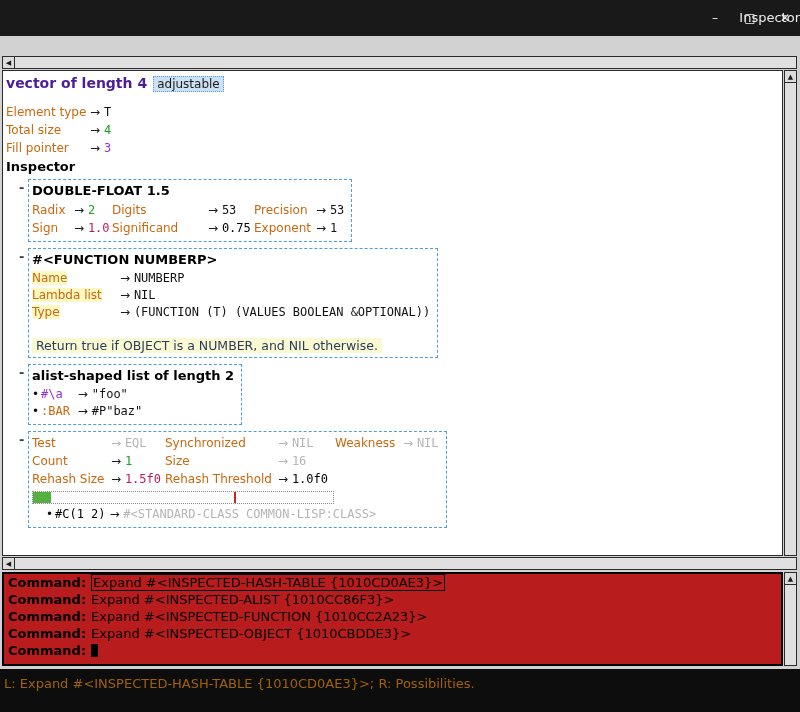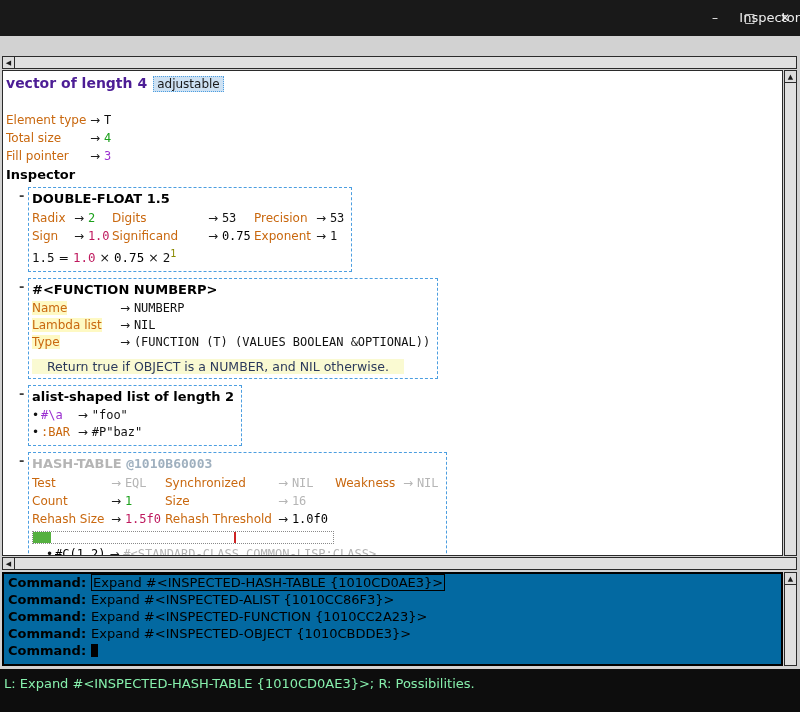--- a/index.html
+++ b/index.html
@@ -36,56 +36,56 @@
   .sb-top{left:2px;top:56px;width:795px;height:13px}
   .sb-mainv{left:784px;top:70px;width:13px;height:486px}
   .sb-bottom{left:2px;top:557px;width:795px;height:13px}
   .sb-cmdv{left:784px;top:572px;width:13px;height:94px}
 
   
   .main-pane{position:absolute;left:2px;top:70px;width:781px;height:486px;background:#ffffff;border:1px solid #2b2b2b;padding:3px 0 0 3px;overflow:hidden;font-size:12px;color:#111}
   .obj-header{line-height:18px;white-space:nowrap}
   .obj-title{font-weight:bold;font-size:14px;color:#4c1d95}
   .badge{font-size:12px;background:#cde1f3;border:1px dotted #4c9ee0;padding:0 3px;margin-left:6px;color:#1a1a1a}
-  .attr-grid{display:grid;grid-template-columns:84px auto;line-height:18px;margin-top:18px}
+  .attr-grid{display:grid;grid-template-columns:84px auto;line-height:18px;margin-top:10px}
   .elements-heading{font-weight:bold;font-size:13px;line-height:18px;margin:1px 0 3px;color:#000}
 
   .panel{position:relative;margin:0 0 6px 22px;border:1px dashed #4c9ee0;padding:2px 7px 4px 3px;width:fit-content;background:#fff}
   .collapse{position:absolute;left:-10px;top:0;color:#3c3c3c;font-weight:bold;font-size:13px}
   .panel-title{font-weight:bold;font-size:13px;color:#000;line-height:17px;margin-bottom:2px;white-space:nowrap}
   .av{white-space:nowrap}
 
   .df-grid{display:grid;grid-template-columns:42px 38px 96px 46px 62px auto;line-height:18px}
   .formula{line-height:18px;font-size:12.5px}
   .formula sup{font-size:10px}
 
   .fn-grid{display:grid;grid-template-columns:88px auto;line-height:17px}
   .lbl-hl{background:#fef9c3}
-  .doc{display:inline-block;background:#fafad2;color:#2c3a5c;padding:0 15px;margin-top:8px;font-size:12.5px;white-space:nowrap}
+  .doc{display:inline-block;background:#fafad2;color:#2c3a5c;padding:0 4px;margin-top:17px;font-size:12.5px;white-space:nowrap}
 
   .list-row{line-height:17px;white-space:nowrap}
   .bullet{display:inline-block;width:9px;color:#111}
   .list-key{display:inline-block;min-width:33px}
 
   .hash-grid{display:grid;grid-template-columns:79px 54px 113px 57px 68px auto;line-height:18px}
   .progress{position:relative;width:302px;height:13px;border:1px dotted #8a8a8a;margin:3px 0 2px 0;background:#fff}
   .progress-fill{position:absolute;left:0;top:0;bottom:0;background:#55b040}
   .progress-threshold{position:absolute;top:0;bottom:0;width:2px;background:#cc2222}
   .entries-heading{font-weight:bold;font-size:13px;color:#c4c4c4;padding-left:12px;line-height:17px;margin-top:2px}
   .hash-entry{padding-left:14px;line-height:17px;white-space:nowrap}
 
   
-  .command-pane{position:absolute;left:2px;top:572px;width:781px;height:94px;background:#0369a1;border:2px solid #000;padding:1px 4px;font-size:13px;color:#000;overflow:hidden}
+  .command-pane{position:absolute;left:2px;top:572px;width:781px;height:94px;background:#b91c1c;border:2px solid #000;padding:1px 4px;font-size:13px;color:#000;overflow:hidden}
   .cmd-line{line-height:16px;white-space:nowrap;margin-bottom:1px}
   .cmd-prompt{font-weight:bold;margin-right:5px}
   .cmd-text.boxed{border:1px solid #000;padding:0 1px}
   .cursor{display:inline-block;width:7px;height:13px;background:#000;vertical-align:-2px}
 
   
-  .statusbar{position:absolute;left:0;top:669px;width:800px;height:43px;background:#0d0d0d;color:#86efac;font-size:13px;padding:7px 0 0 4px}
+  .statusbar{position:absolute;left:0;top:669px;width:800px;height:43px;background:#0d0d0d;color:#a16207;font-size:13px;padding:7px 0 0 4px}
 </style>
 </head>
 <body>
 
 <div class="titlebar">
   <div class="title">Inspector</div>
   <div class="controls">
     <span class="wbtn">–</span>
     <span class="wbtn">□</span>
     <span class="wbtn">✕</span>
@@ -126,29 +126,20 @@
       <span class="av"><span class="arrow">→</span> <span class="mono">53</span></span>
       <span class="c-orange">Precision</span>
       <span class="av"><span class="arrow">→</span> <span class="mono">53</span></span>
       <span class="c-orange">Sign</span>
       <span class="av"><span class="arrow">→</span> <span class="mono c-blue">1.0</span></span>
       <span class="c-orange">Significand</span>
       <span class="av"><span class="arrow">→</span> <span class="mono c-red">0.75</span></span>
       <span class="c-orange">Exponent</span>
       <span class="av"><span class="arrow">→</span> <span class="mono">1</span></span>
     </div>
-    <div class="formula">
-      <span class="mono">1.5</span>
-      <span>=</span>
-      <span class="mono c-blue">1.0</span>
-      <span>×</span>
-      <span class="mono c-red">0.75</span>
-      <span>×</span>
-      <span class="mono">2</span><sup class="mono c-olive">1</sup>
-    </div>
   </div>
 
   <div class="panel">
     <span class="collapse">-</span>
     <div class="panel-title">#&lt;FUNCTION NUMBERP&gt;</div>
     <div class="fn-grid">
       <span class="c-orange"><span class="lbl-hl">Name</span></span>
       <span class="av"><span class="arrow">→</span> <span class="mono">NUMBERP</span></span>
       <span class="c-orange"><span class="lbl-hl">Lambda list</span></span>
       <span class="av"><span class="arrow">→</span> <span class="mono">NIL</span></span>
@@ -164,24 +155,20 @@
     <div class="list-row">
       <span class="bullet">•</span><span class="list-key mono c-purple">#\a</span> <span class="arrow">→</span> <span class="mono">"foo"</span>
     </div>
     <div class="list-row">
       <span class="bullet">•</span><span class="list-key mono c-orange">:BAR</span> <span class="arrow">→</span> <span class="mono">#P"baz"</span>
     </div>
   </div>
 
   <div class="panel">
     <span class="collapse">-</span>
-    <div class="panel-title">
-      <span class="c-gray">HASH-TABLE</span>
-      <span class="mono c-addr">@1010B60003</span>
-    </div>
     <div class="hash-grid">
       <span class="c-orange">Test</span>
       <span class="av"><span class="arrow gray">→</span> <span class="mono c-gray">EQL</span></span>
       <span class="c-orange">Synchronized</span>
       <span class="av"><span class="arrow gray">→</span> <span class="mono c-gray">NIL</span></span>
       <span class="c-orange">Weakness</span>
       <span class="av"><span class="arrow gray">→</span> <span class="mono c-gray">NIL</span></span>
       <span class="c-orange">Count</span>
       <span class="av"><span class="arrow">→</span> <span class="mono c-green">1</span></span>
       <span class="c-orange">Size</span>

